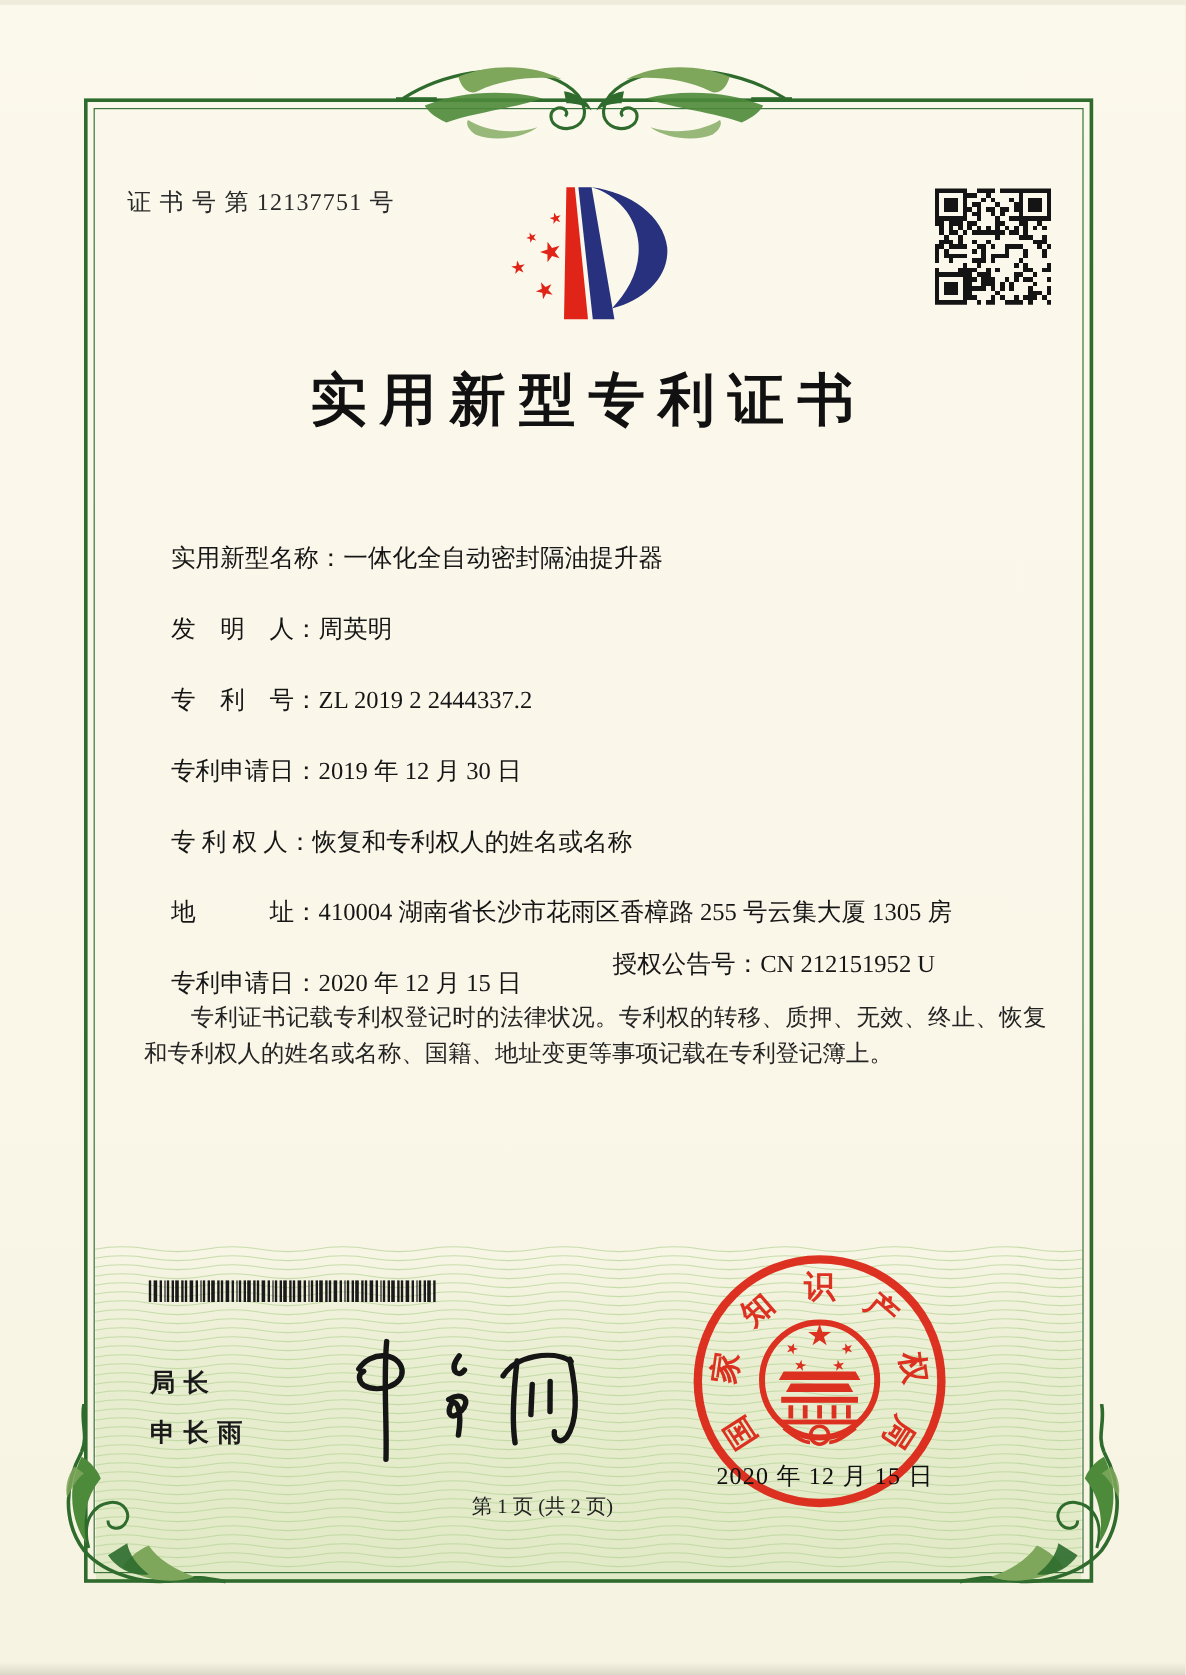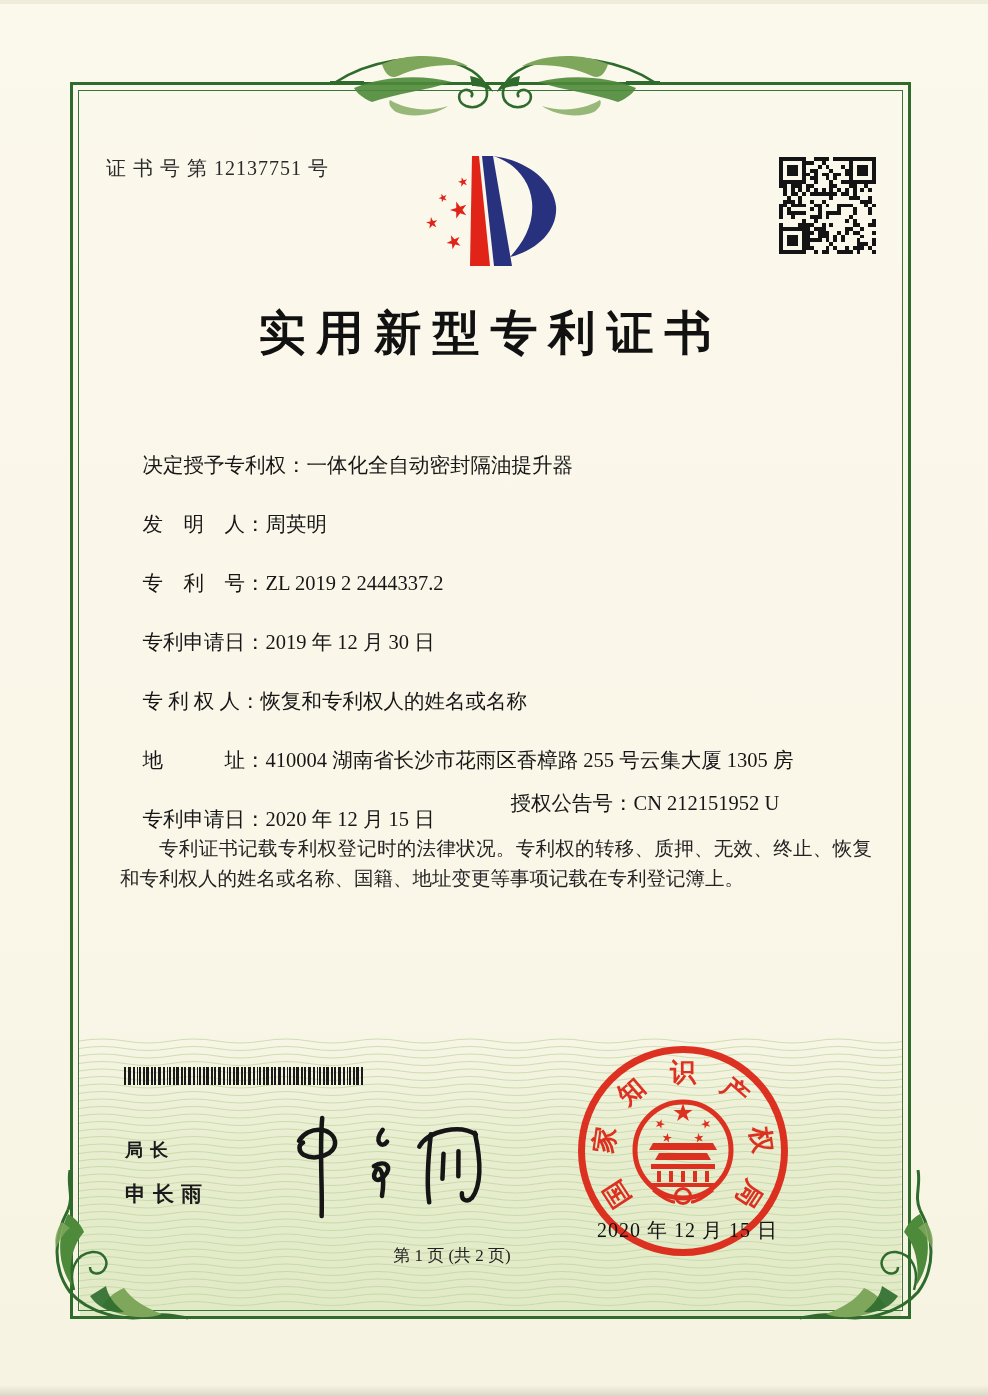--- a/index.html
+++ b/index.html
@@ -23,21 +23,21 @@
          letter-spacing:11px;color:#111;}
   .row{left:122px;font-size:20.5px;white-space:pre;}
   .row .lbl{color:#161616;}
   .row .val{color:#161616;}
   .row2{left:490px;}
   .paras{left:120px;top:830px;width:752px;font-size:19.5px;line-height:29.5px;
          text-align:justify;color:#242424;}
   .paras p{margin:0;text-indent:2em;}
   .barcode{left:124px;top:1063px;width:242px;height:18px;display:flex;align-items:stretch;}
   .barcode i{display:block;height:100%;}
-  .officer-title{left:125px;top:1134px;font-size:18px;font-family:"Liberation Sans","DejaVu Sans",sans-serif;
+  .officer-title{left:125px;top:1134px;font-size:21px;font-family:"Liberation Sans","DejaVu Sans",sans-serif;
                  font-weight:700;letter-spacing:7px;color:#1a1a1a;text-align:center;}
   .officer-name{left:125px;top:1176px;font-size:21px;font-family:"Liberation Sans","DejaVu Sans",sans-serif;
                 font-weight:700;letter-spacing:7px;color:#1a1a1a;}
   .signature{left:280px;top:1104px;z-index:6;}
   .seal{left:578px;top:1042px;width:210px;height:210px;z-index:6;opacity:.93;}
   .seal-ring{position:absolute;left:0;top:0;width:196px;height:196px;border:7px solid #dc2314;
              border-radius:50%;}
   .seal-char{position:absolute;left:50%;top:50%;font-size:26px;font-weight:700;color:#dc2314;
              font-family:"Liberation Serif",serif;}
   .seal-date{left:597px;top:1213px;font-size:20px;color:#101010;z-index:7;letter-spacing:1px;white-space:pre;}
@@ -410,21 +410,21 @@
         <rect x="16" y="24" width="1" height="1" fill="#141414"></rect>
         <rect x="17" y="24" width="1" height="1" fill="#141414"></rect>
         <rect x="18" y="24" width="1" height="1" fill="#141414"></rect>
         <rect x="20" y="24" width="1" height="1" fill="#141414"></rect>
         <rect x="24" y="24" width="1" height="1" fill="#141414"></rect>
       </svg></div>
 
   <div class="abs content title">实用新型专利证书</div>
 
   <div class="abs content row" style="top:424px">
-    <span class="lbl">决定授予专利权：</span><span class="val">一体化全自动密封隔油提升器</span>
+    <span class="lbl">实用新型名称：</span><span class="val">一体化全自动密封隔油提升器</span>
   </div>
   <div class="abs content row" style="top:483px">
     <span class="lbl">发　明　人：</span><span class="val">周英明</span>
   </div>
   <div class="abs content row" style="top:542px">
     <span class="lbl">专　利　号：</span><span class="val">ZL 2019 2 2444337.2</span>
   </div>
   <div class="abs content row" style="top:601px">
     <span class="lbl">专利申请日：</span><span class="val">2019 年 12 月 30 日</span>
   </div>

